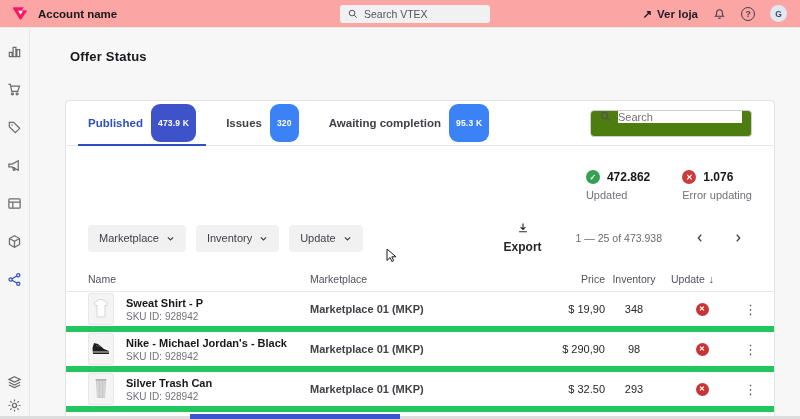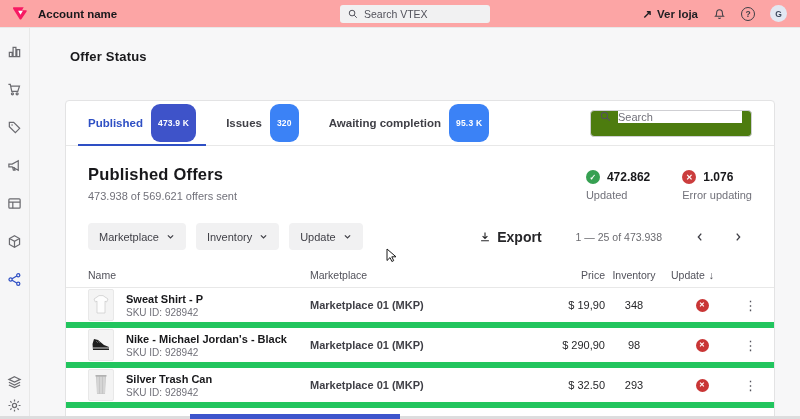--- a/index.html
+++ b/index.html
@@ -62,22 +62,22 @@
   .dot { width:14px; height:14px; border-radius:50%; color:#fff; font-size:8px; font-weight:bold;
     display:flex; align-items:center; justify-content:center; }
   .dot.green { background:#36A052; }
   .dot.red { background:#CB3D3D; }
   .stat-label { font-size:11px; color:#71717A; margin-top:5px; }
 
   
   .filters-row { display:flex; align-items:center; padding:17px 22px 13px; gap:10px; }
   .filter-btn { height:27px; padding:0 11px; background:#F1F1F2; border:none; border-radius:4px;
     font-size:11px; color:#3F3F46; display:flex; align-items:center; gap:7px; font-family:inherit; cursor:pointer; }
-  .export-btn { margin-left:auto; display:flex; align-items:center; gap:6px; font-size:14px;
-    font-weight:bold; color:#27272A; background:none; border:none; font-family:inherit; cursor:pointer; }
+  .export-btn { margin-left:auto; display:flex; align-items:center; gap:6px; font-size:12px;
+    font-weight:bold; color:#27272A; background:none; border:none; font-family:inherit; cursor:pointer;flex-direction:column; }
   .pag-text { font-size:10.5px; color:#6B6B70; margin:0 14px 0 24px; }
   .pag-btn { background:none; border:none; padding:4px 9px; cursor:pointer; color:#3F3F46; }
 
   
   .thead, .trow { display:grid; grid-template-columns:222px 196px 99px 58px 78px 1fr;
     align-items:center; padding:0 22px; }
   .thead { height:25px; font-size:10.5px; color:#52525B; border-bottom:1px solid #E8E8E8; }
   .trow { height:40px; border-bottom:6px solid #22c55e; }
   .c-right { text-align:right; }
   .c-center { text-align:center; }
@@ -222,24 +222,20 @@
           <svg width="11" height="11" viewBox="0 0 16 16" fill="none" stroke="#52525B" stroke-width="1.5">
             <circle cx="6.5" cy="6.5" r="4.5"></circle>
               <path d="M10 10l4 4"></path>
           </svg>
         </span>
         <input type="text" placeholder="Search" style="">
       </div>
     </div>
 
     <div class="summary-row">
-      <div>
-        <div class="summary-title">Published Offers</div>
-        <div class="summary-sub">473.938 of 569.621 offers sent</div>
-      </div>
       <div class="stats">
         <div>
           <div class="stat-top">
             <span class="dot green">✓</span>
             <span>472.862</span>
           </div>
           <div class="stat-label">Updated</div>
         </div>
         <div>
           <div class="stat-top">

